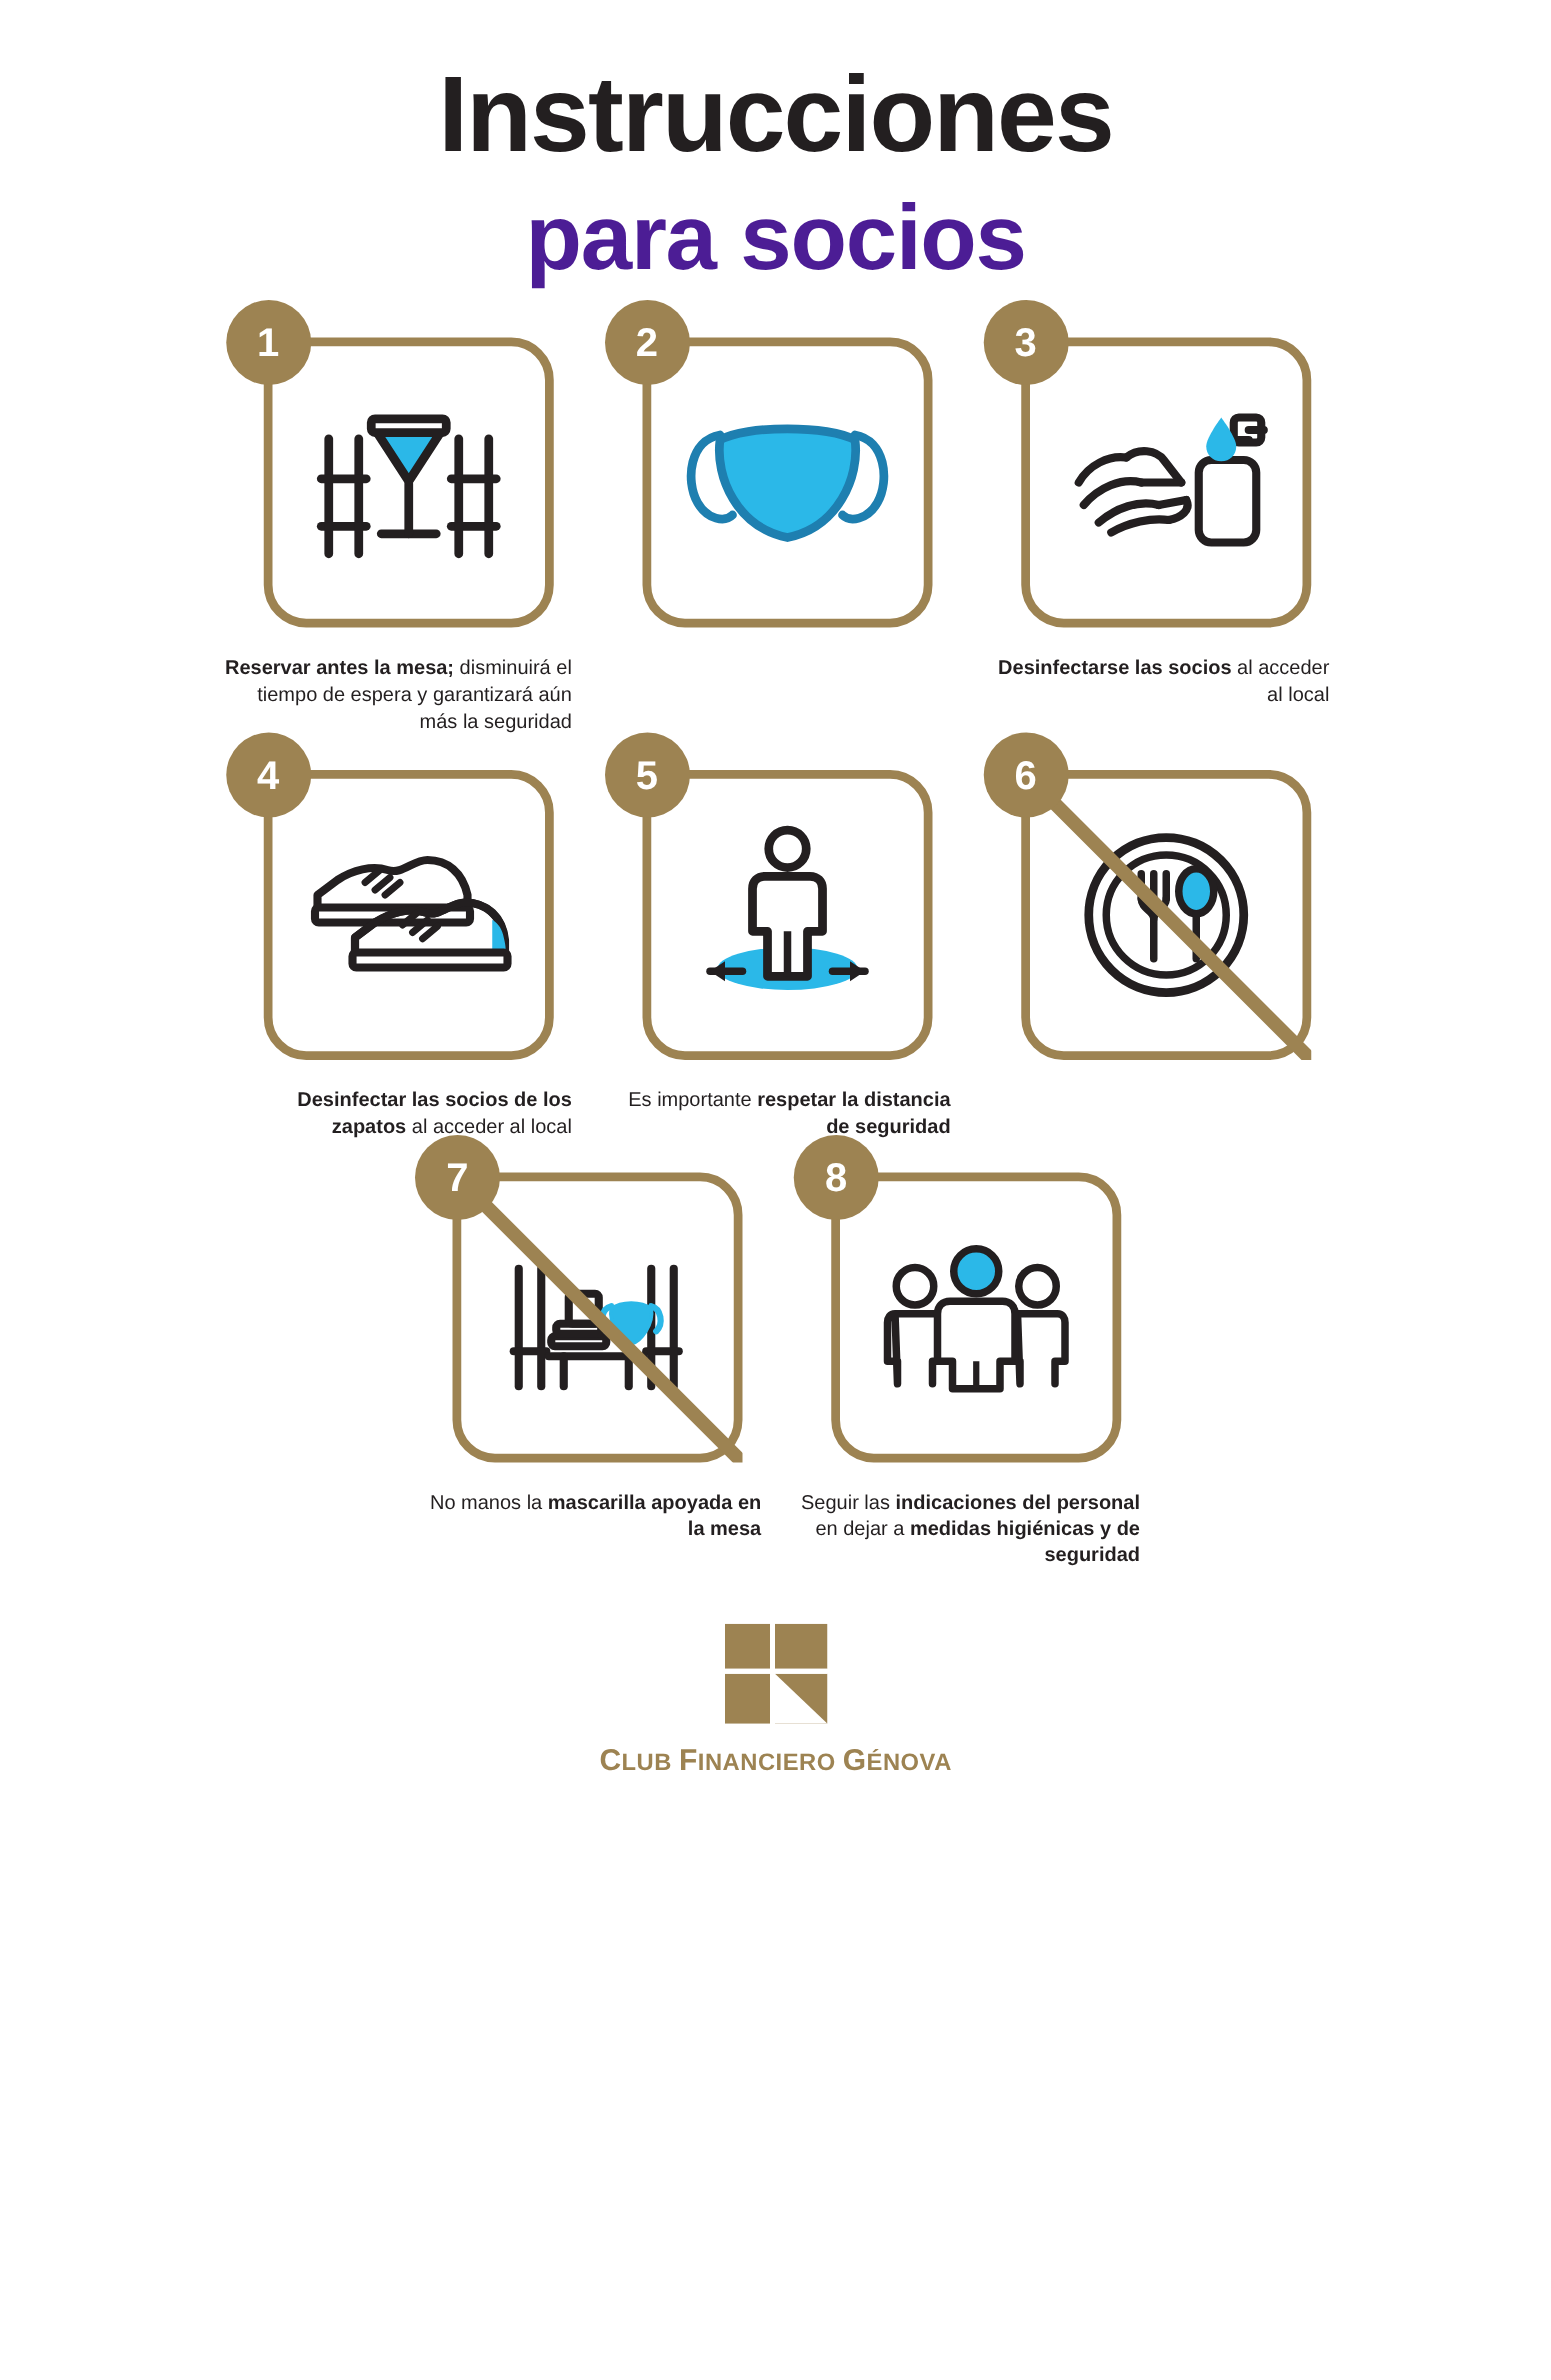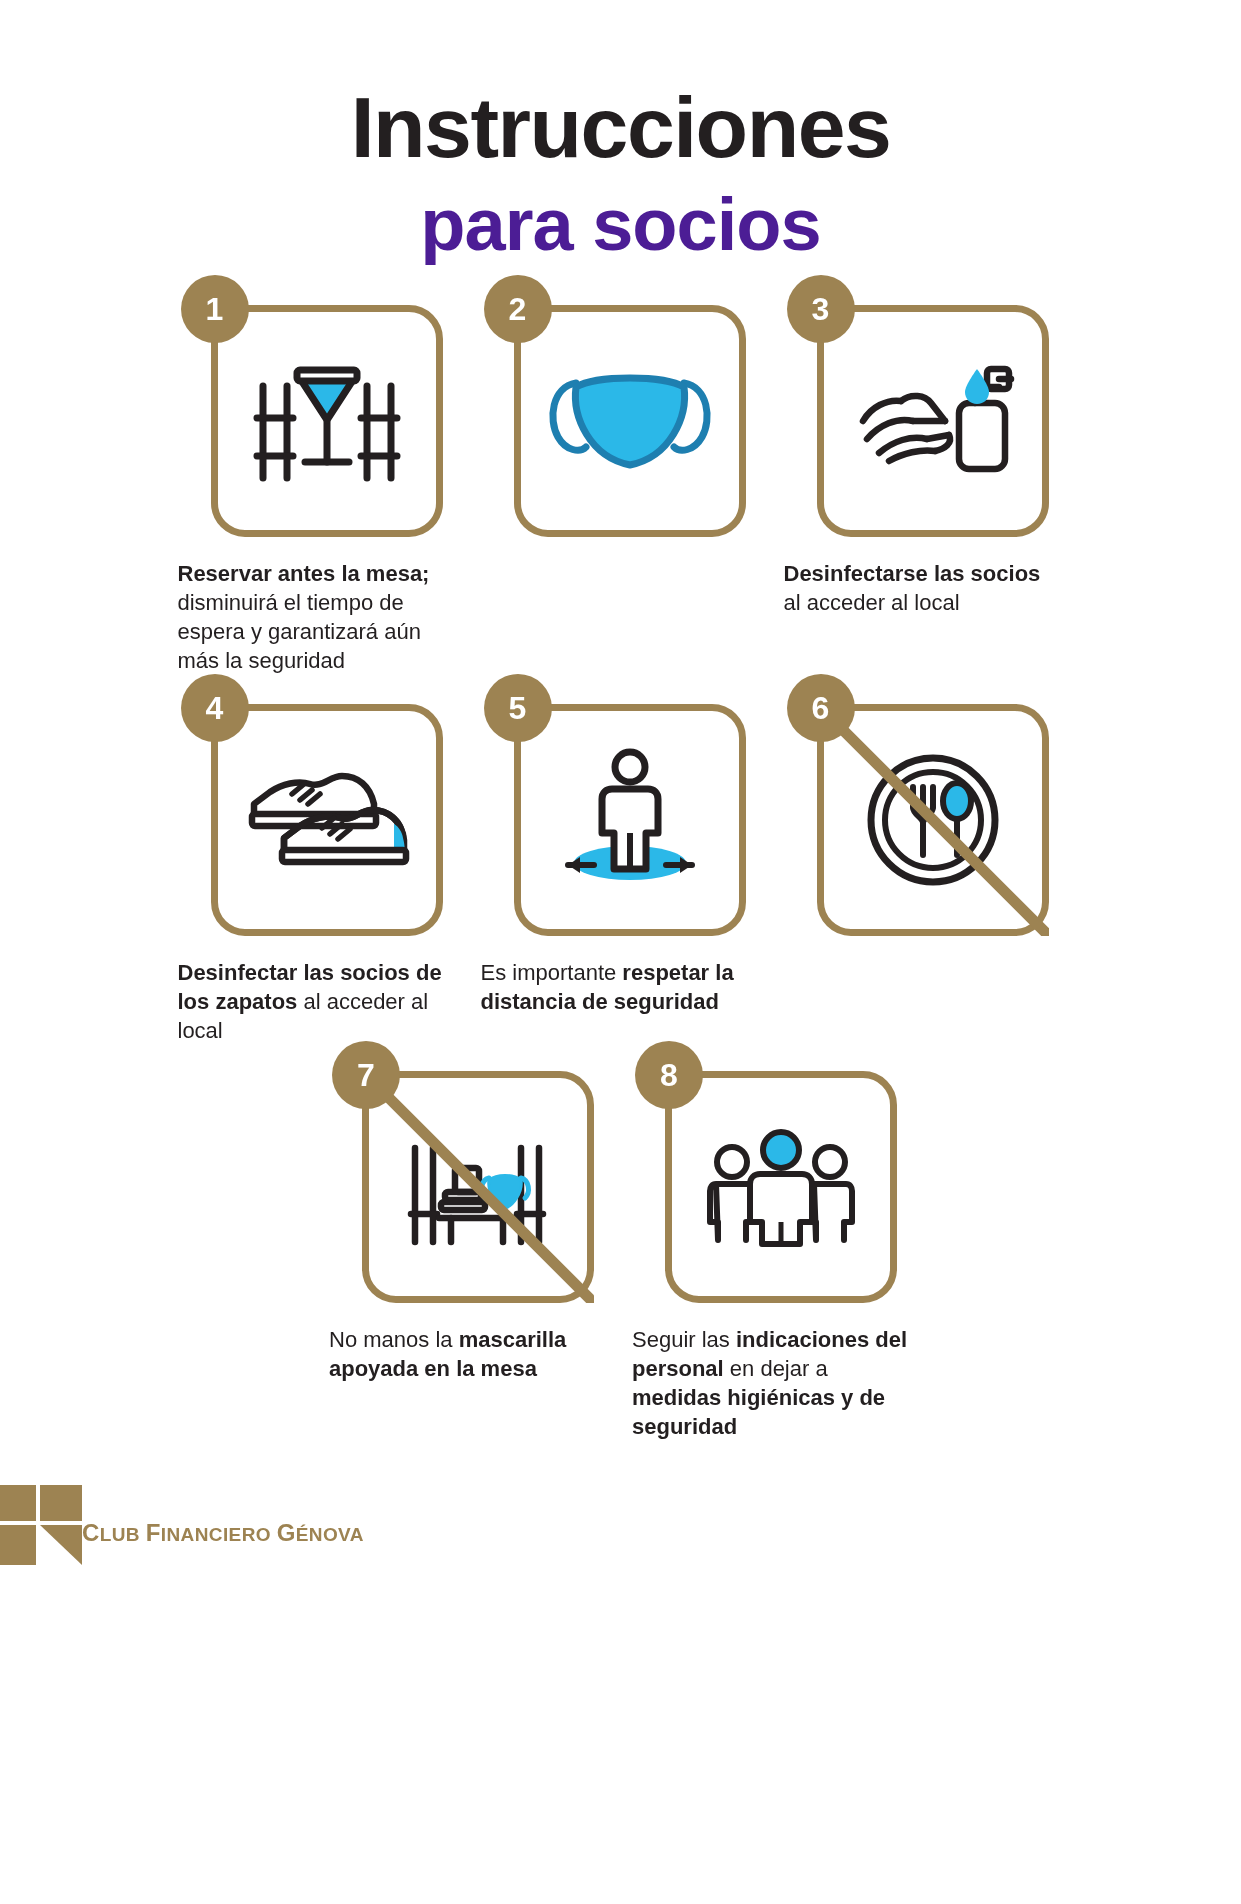--- a/index.html
+++ b/index.html
@@ -11,21 +11,21 @@
     overflow: hidden;
   }
   .page {
     position: relative;
     width: 1241px;
     height: 1904px;
     background: #fff;
   }
 
   
-  .header { padding-top: 84px; text-align: center; }
+  .header { padding-top: 49px; text-align: center; }
   .title-main {
     font-size: 86px;
     font-weight: 800;
     letter-spacing: -1.5px;
     color: #231f20;
     line-height: 1.0;
   }
   .title-sub {
     font-size: 74px;
     font-weight: 800;
@@ -102,38 +102,38 @@
     position: absolute;
     left: 0; top: 0;
     width: 232px; height: 232px;
     pointer-events: none;
     z-index: 4;
   }
 
   .caption {
     margin-top: 22px;
     width: 280px;
-    text-align: left;
-    font-size: 22px;
+    text-align: right;
+    font-size: 16px;
     line-height: 1.32;
     color: #231f20;
     font-weight: 400;
   }
   .caption b { font-weight: 800; }
 
   
   .row1 { margin-top: 34px; }
   .row2 { margin-top: 28px; }
   .row3 { margin-top: 26px; }
 
   
   .footer {
     margin-top: 44px;
     display: flex;
-    flex-direction: row;
+    flex-direction: column;
     align-items: center;
   }
   .logo-mark { width: 82px; height: 80px; }
   .logo-text {
     margin-top: 16px;
     color: #9d8352;
     font-size: 24px;
     font-weight: 700;
     letter-spacing: 0.4px;
   }

